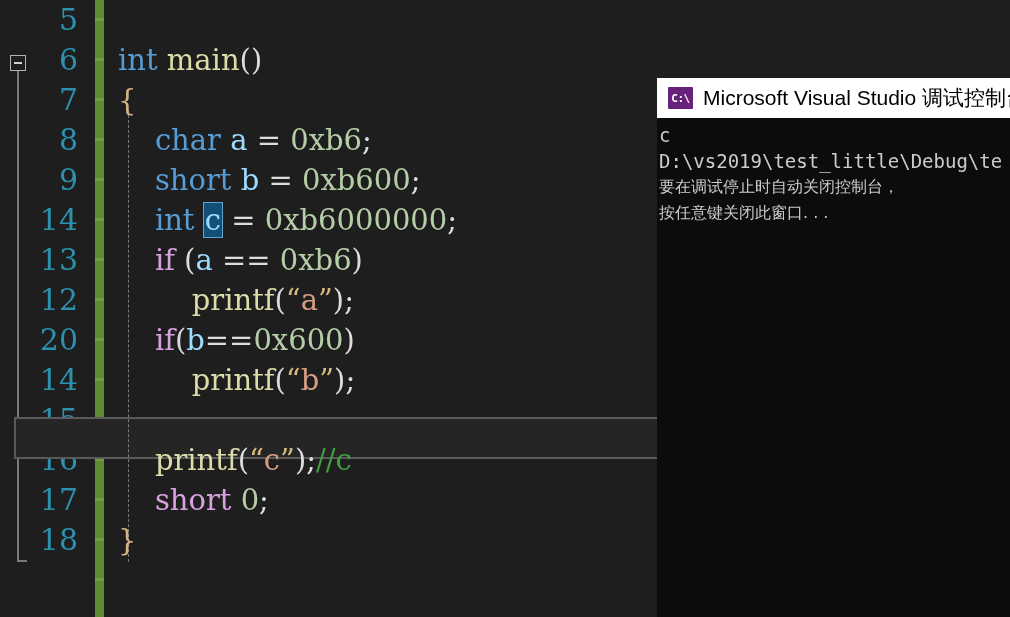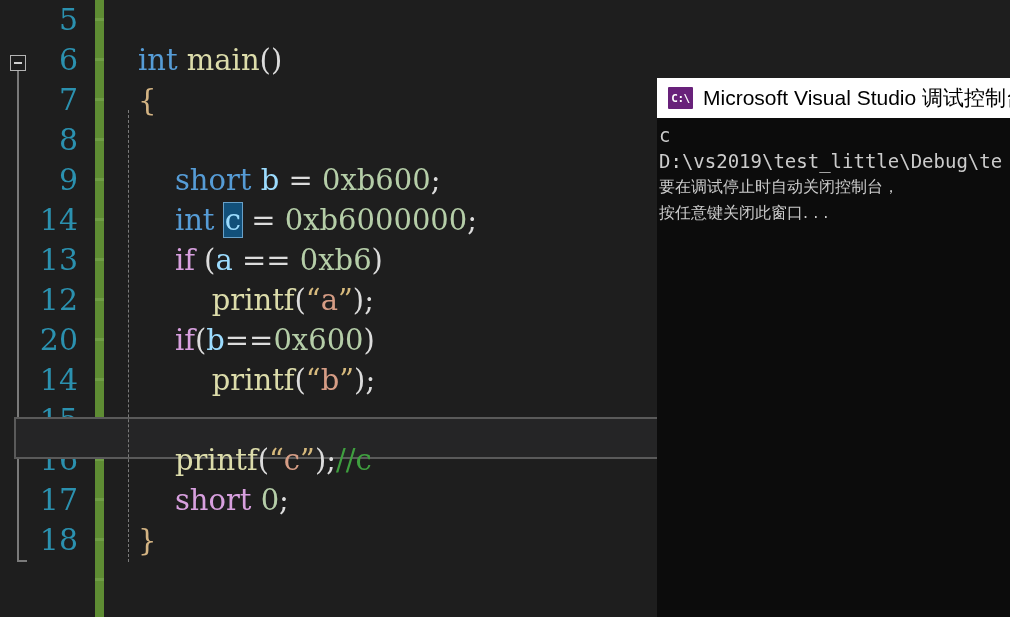--- a/index.html
+++ b/index.html
@@ -28,21 +28,20 @@
     background:#5e8c33;
   }
   #changebar .gap{
     position:absolute;left:0;width:9px;height:3px;background:#6f9c45;
   }
 
   
   #code{
     position:absolute;left:104px;top:0;right:0;height:575px;
     overflow:hidden;
-    margin-left:20px;
   }
   .line{
     position:absolute;left:0;right:0;height:40px;line-height:40px;
     font-family:"DejaVu Serif", serif;
     font-size:29px;
     white-space:pre;
     color:#dcdcdc;
   }
   .ltext{position:absolute;top:0;left:0;height:40px;line-height:40px;white-space:pre;}
 
@@ -193,20 +192,21 @@
     </div>
 
     <div id="curline"></div>
 
     <div class="guide" style="left:128px;top:110px;height:452px;"></div>
 
     <div id="code">
         <div class="line" style="top: 0px;"><span class="ltext" style="left: 14px;"></span></div>
         <div class="line" style="top: 40px;"><span class="ltext" style="left: 14px;"><span class="k-type">int</span><span class="punc"> </span><span class="fn">main</span><span class="punc">()</span></span></div>
         <div class="line" style="top: 80px;"><span class="ltext" style="left: 14px;"><span class="brace">{</span></span></div>
+        <div class="line" style="top: 120px;"><span class="ltext" style="left: 14px;"><span class="punc">    </span><span class="k-type">char</span><span class="punc"> </span><span class="ident">a</span><span class="punc"> = </span><span class="num">0xb6</span><span class="punc">;</span></span></div>
         <div class="line" style="top: 160px;"><span class="ltext" style="left: 14px;"><span class="punc">    </span><span class="k-type">short</span><span class="punc"> </span><span class="ident">b</span><span class="punc"> = </span><span class="num">0xb600</span><span class="punc">;</span></span></div>
         <div class="line" style="top: 200px;"><span class="ltext" style="left: 14px;"><span class="punc">    </span><span class="k-type">int</span><span class="punc"> </span><span class="hl">c</span><span class="punc"> = </span><span class="num">0xb6000000</span><span class="punc">;</span></span></div>
         <div class="line" style="top: 240px;"><span class="ltext" style="left: 14px;"><span class="punc">    </span><span class="k-ctrl">if</span><span class="punc"> (</span><span class="ident">a</span><span class="punc"> == </span><span class="num">0xb6</span><span class="punc">)</span></span></div>
         <div class="line" style="top: 280px;"><span class="ltext" style="left: 14px;"><span class="punc">        </span><span class="fn">printf</span><span class="punc">(</span><span class="strq">“</span><span class="str">a</span><span class="strq">”</span><span class="punc">)</span><span class="punc">;</span></span></div>
         <div class="line" style="top: 320px;"><span class="ltext" style="left: 14px;"><span class="punc">    </span><span class="k-ctrl">if</span><span class="punc">(</span><span class="ident">b</span><span class="punc">==</span><span class="num">0x600</span><span class="punc">)</span></span></div>
         <div class="line" style="top: 360px;"><span class="ltext" style="left: 14px;"><span class="punc">        </span><span class="fn">printf</span><span class="punc">(</span><span class="strq">“</span><span class="str">b</span><span class="strq">”</span><span class="punc">)</span><span class="punc">;</span></span></div>
         <div class="line" style="top: 440px;"><span class="ltext" style="left: 14px;"><span class="punc">    </span><span class="fn">printf</span><span class="punc">(</span><span class="strq">“</span><span class="str">c</span><span class="strq">”</span><span class="punc">)</span><span class="punc">;</span><span class="cmt">//c</span></span></div>
         <div class="line" style="top: 480px;"><span class="ltext" style="left: 14px;"><span class="punc">    </span><span class="k-ctrl">short</span><span class="punc"> </span><span class="num">0</span><span class="punc">;</span></span></div>
         <div class="line" style="top: 520px;"><span class="ltext" style="left: 14px;"><span class="brace">}</span></span></div>
       </div>

